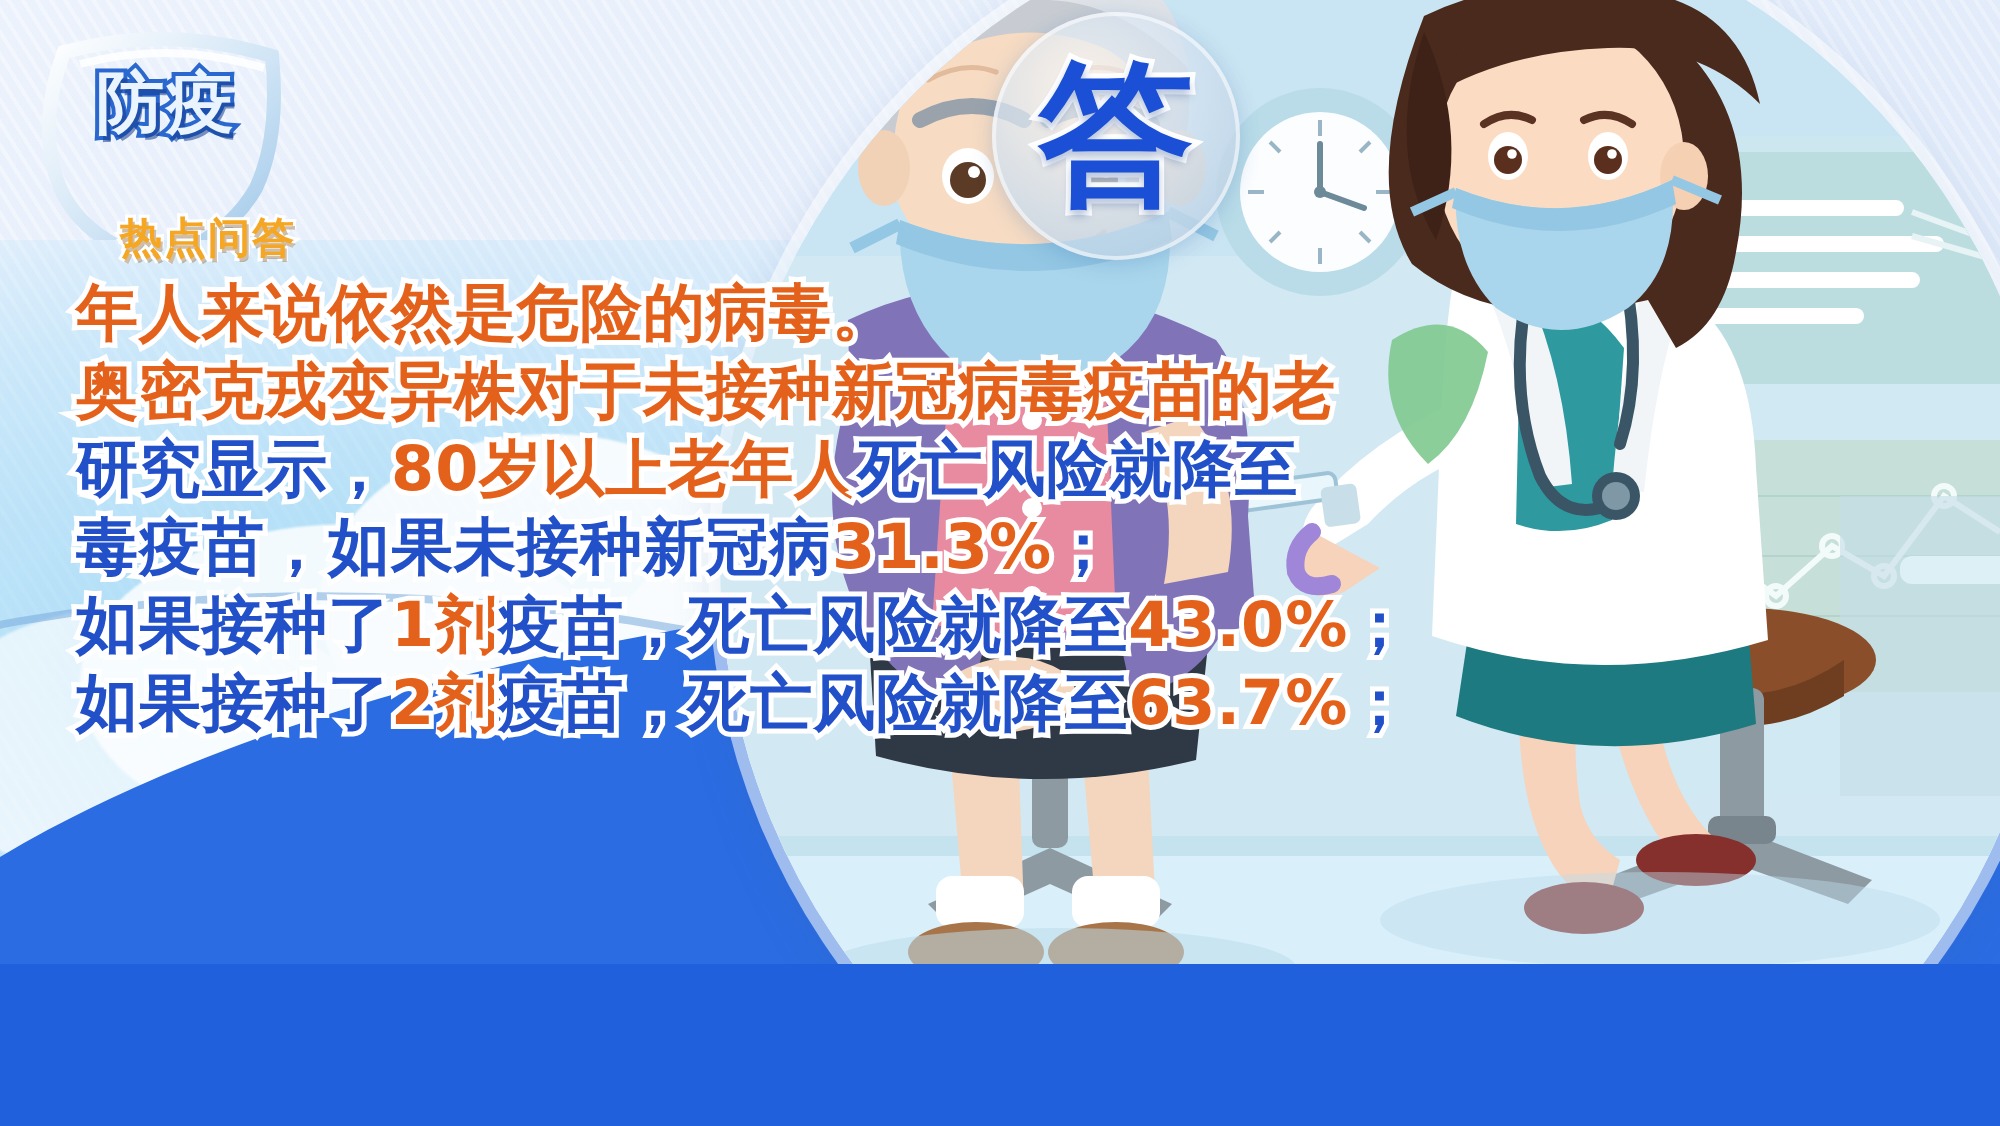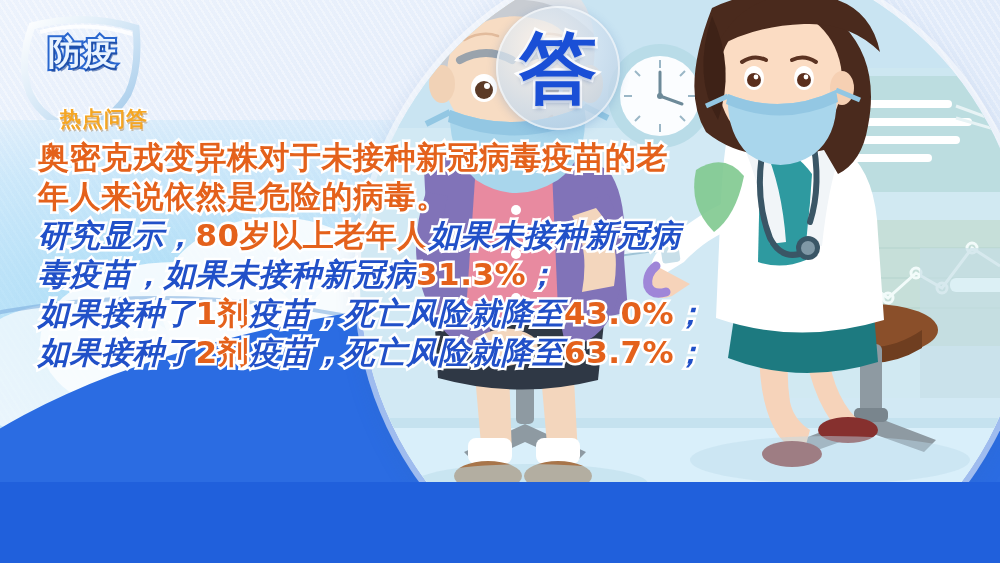--- a/index.html
+++ b/index.html
@@ -116,21 +116,21 @@
     font-family:"DejaVu Sans","Liberation Sans",sans-serif;
     font-weight:bold;
     font-size:31px;
     line-height:39px;
     letter-spacing:.5px;
     white-space:nowrap;
     -webkit-text-stroke:5px #ffffff;
     paint-order:stroke fill;
   }
   .t-orange{color:#e4611b;}
-  .t-blue{color:#2150c8;font-style:italic;}
+  .t-blue{color:#2150c8;}
 
   
   .photo-circle{
     position:absolute;right:-28px;top:-52px;width:668px;height:668px;
     border-radius:50%;
     overflow:hidden;
     box-shadow:0 0 0 6px rgba(255,255,255,.55), 0 6px 24px rgba(50,100,170,.22);
     background:#dff0f7;
   }
   .photo-circle svg{display:block;width:100%;height:100%;}
@@ -393,21 +393,21 @@
                   -webkit-text-stroke:3px #ffffff;paint-order:stroke fill;
                   text-shadow:1px 2px 0 rgba(120,70,10,.35);letter-spacing:1px;margin-top:40px;">热点问答</div>
     </div>
   </div>
 
   <div class="ans-badge">
     <span>答</span>
   </div>
 
   <div class="text-block">
+    <div class="line"><span class="t-orange">年人来说依然是危险的病毒。</span></div>
     <div class="line"><span class="t-orange">奥密克戎变异株对于未接种新冠病毒疫苗的老</span></div>
-    <div class="line"><span class="t-orange">年人来说依然是危险的病毒。</span></div>
-    <div class="line"><span class="t-blue">研究显示，</span><span class="t-orange">80岁以上老年人</span><span class="t-blue">如果未接种新冠病</span></div>
+    <div class="line"><span class="t-blue">研究显示，</span><span class="t-orange">80岁以上老年人</span><span class="t-blue">死亡风险就降至</span></div>
     <div class="line"><span class="t-blue">毒疫苗，如果未接种新冠病</span><span class="t-orange">31.3%</span><span class="t-blue">；</span></div>
     <div class="line"><span class="t-blue">如果接种了</span><span class="t-orange">1剂</span><span class="t-blue">疫苗，死亡风险就降至</span><span class="t-orange">43.0%</span><span class="t-blue">；</span></div>
     <div class="line"><span class="t-blue">如果接种了</span><span class="t-orange">2剂</span><span class="t-blue">疫苗，死亡风险就降至</span><span class="t-orange">63.7%</span><span class="t-blue">；</span></div>
   </div>
 
 </div>
 
 </body></html>

